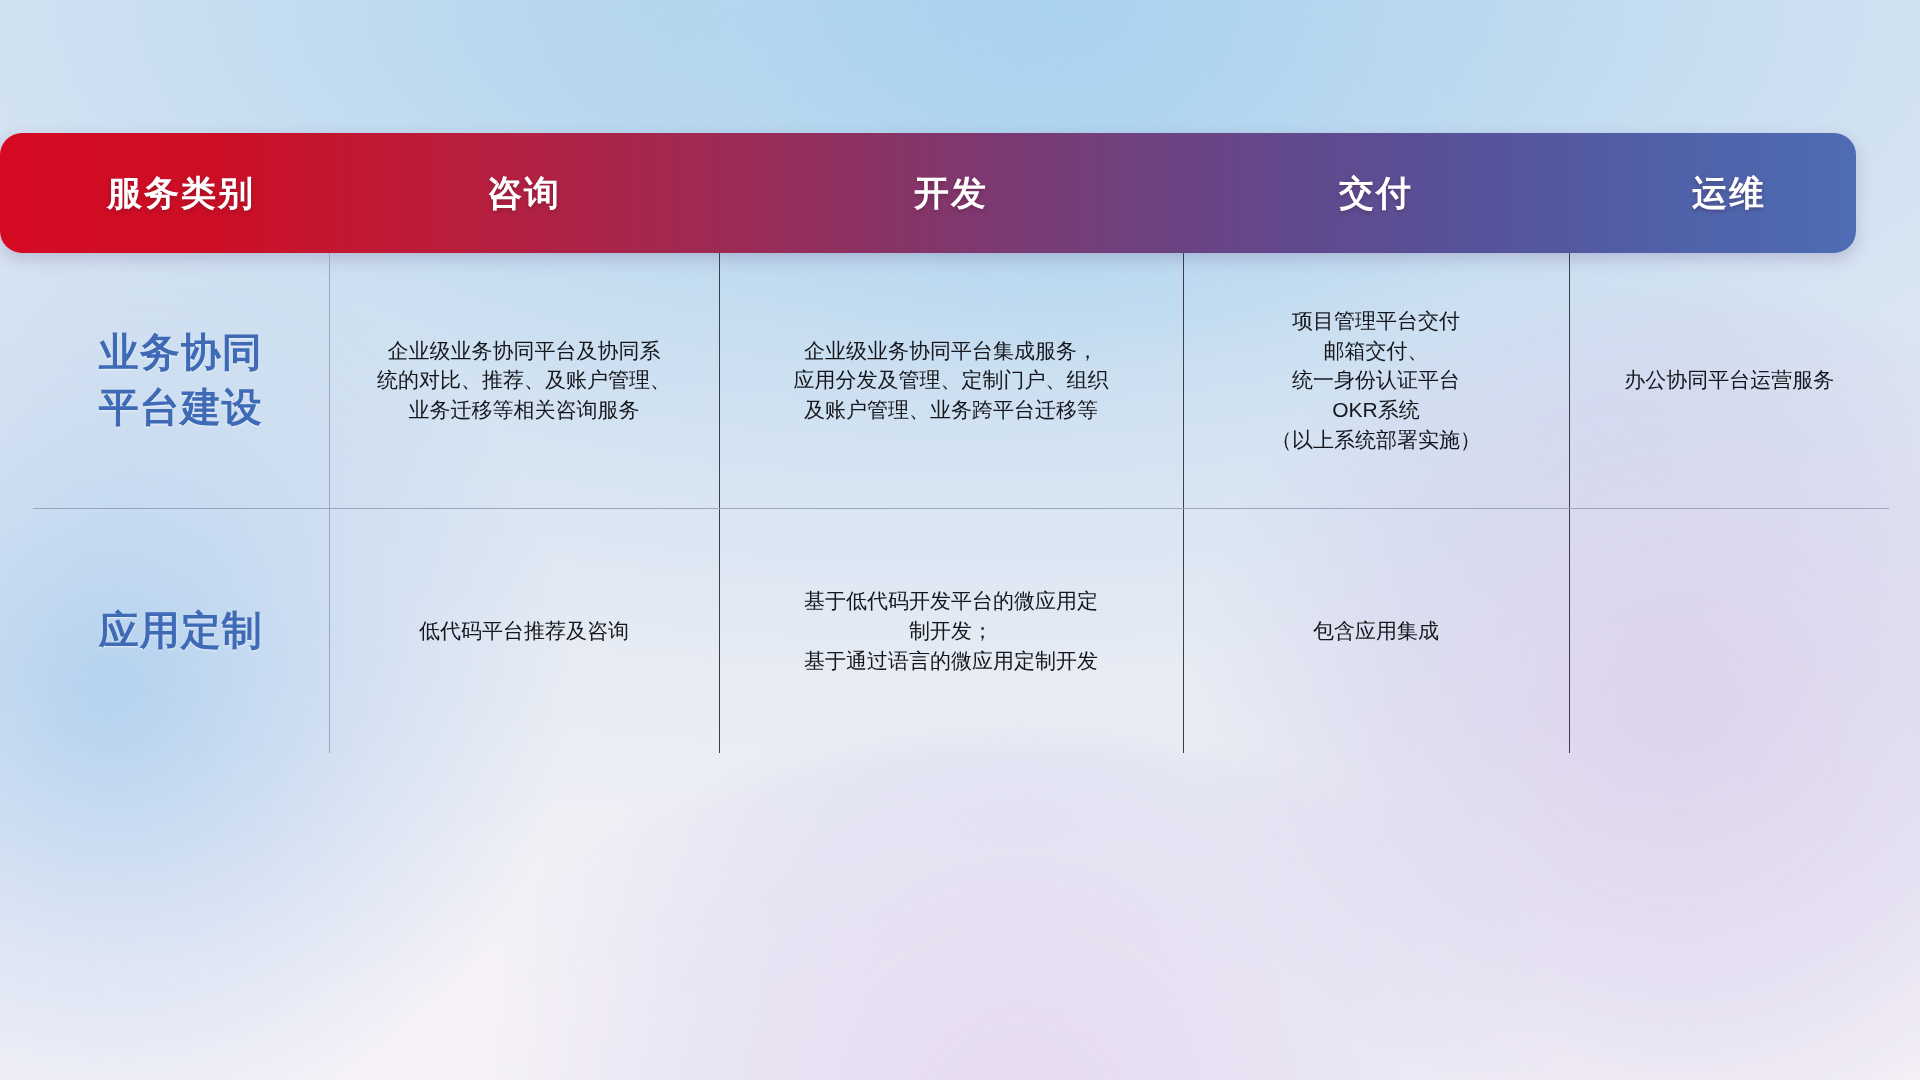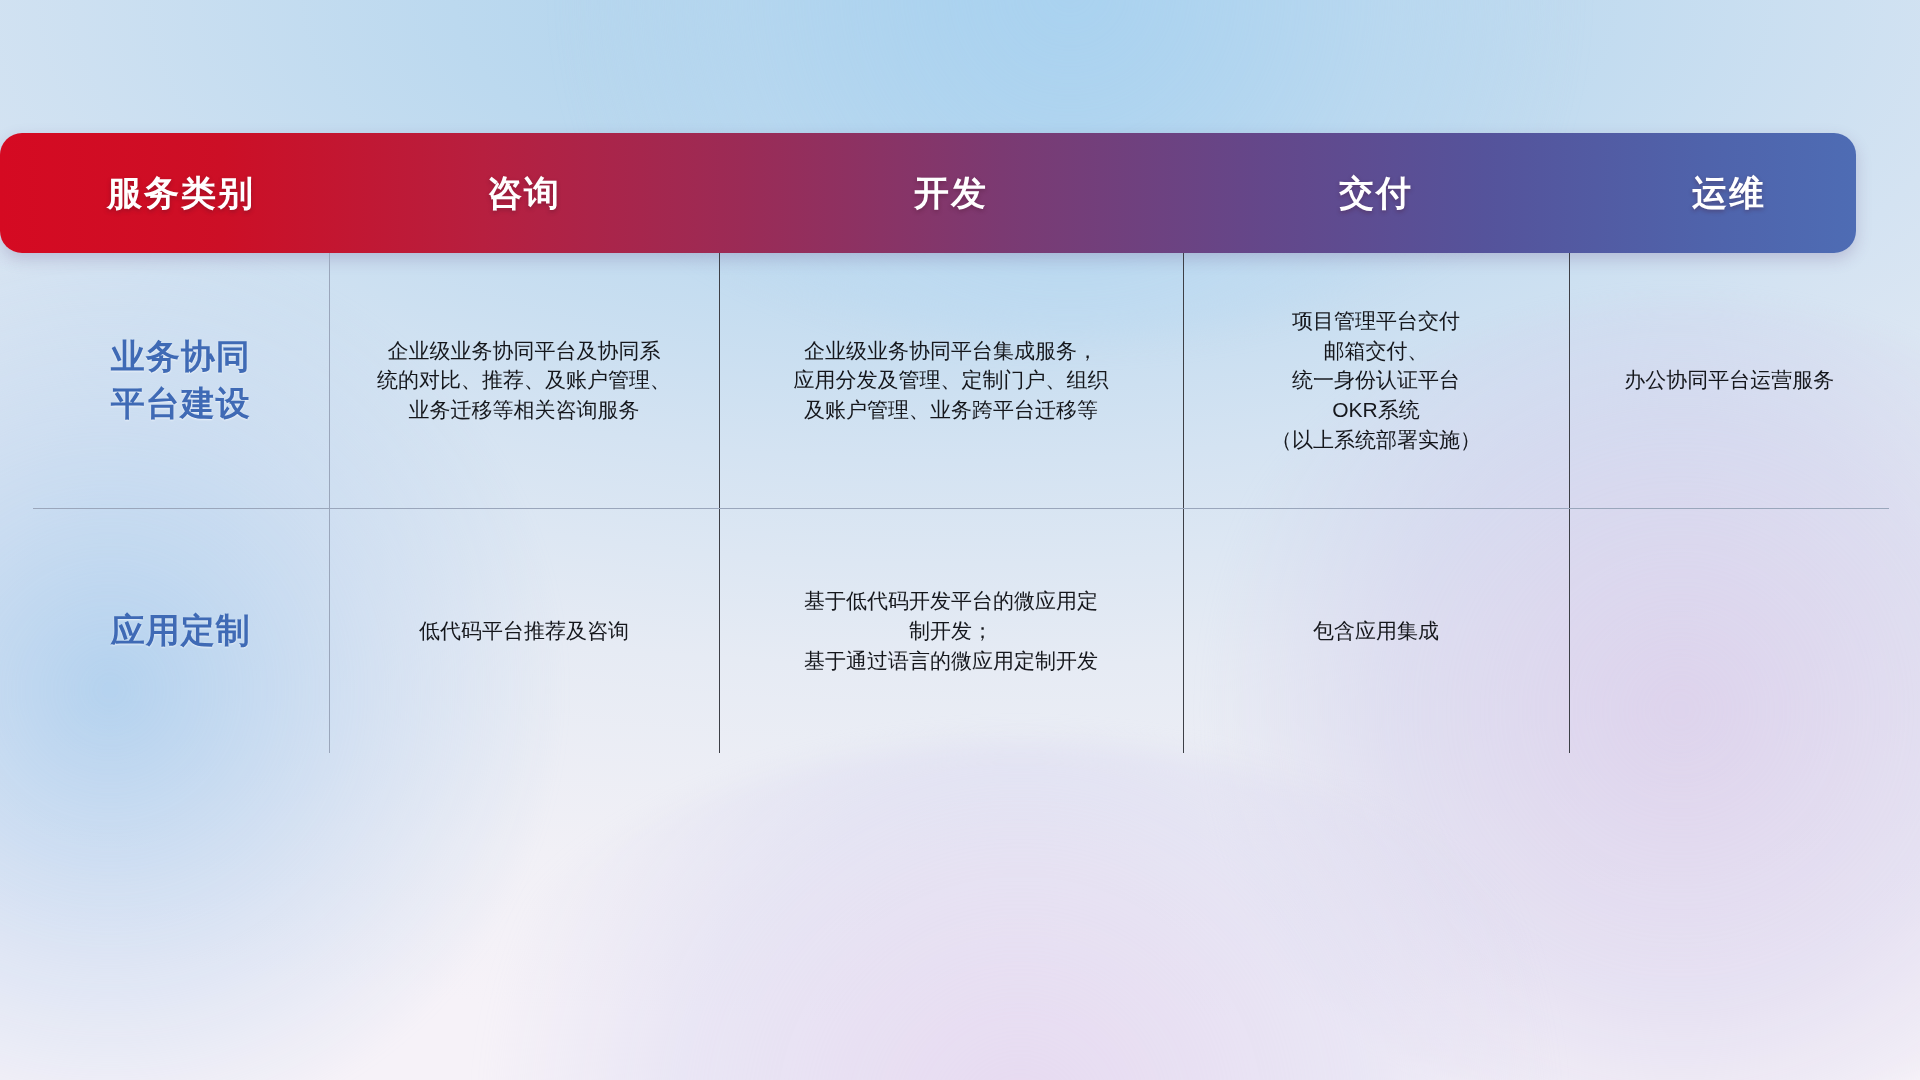--- a/index.html
+++ b/index.html
@@ -122,21 +122,21 @@
     font-size: 21px;
     line-height: 1.42;
     color: #15171c;
     padding: 14px 12px;
     white-space: pre-line;
   }
   tbody td.cat {
     border-right: 1.6px solid #9aa6bb;
     color: #3f6ab5;
     font-weight: bold;
-    font-size: 34px;
+    font-size: 40px;
     line-height: 1.38;
     letter-spacing: 1px;
     text-shadow: 0 1px 2px rgba(255,255,255,0.6);
   }
   tbody td.last {
     border-right: none;
   }
   tbody tr.data-row:last-child td {
     border-bottom: none;
   }

